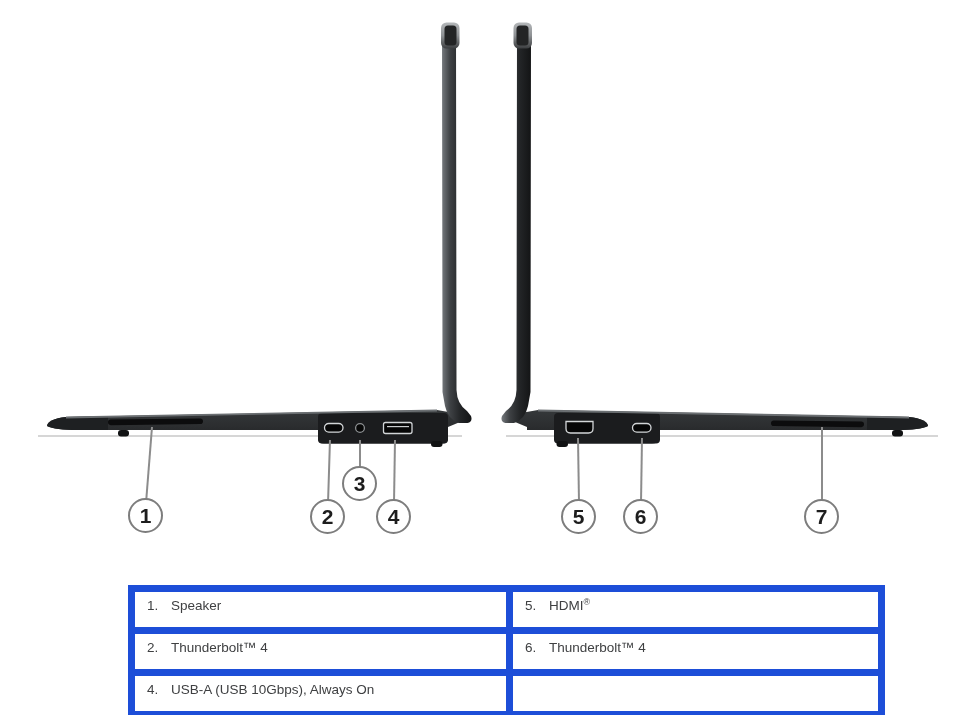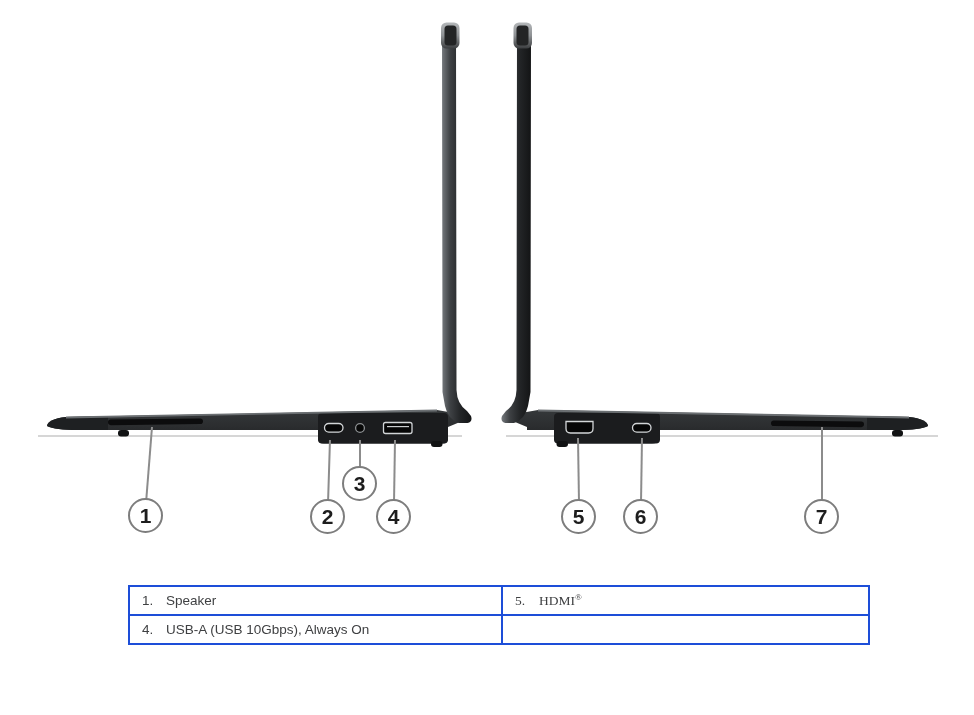--- a/index.html
+++ b/index.html
@@ -28,31 +28,31 @@
 
   
   .legend {
     position: absolute;
     left: 128px; top: 585px;
     width: 712px;
     border-collapse: collapse;
     table-layout: fixed;
   }
   .legend td {
-    border: 2px solid #1d4ed8;
+    border: 7px solid #1d4ed8;
     height: 27px;
-    padding: 0 0 0 12px;
+    padding: 0 0 8px 12px;
     vertical-align: middle;
     font-size: 13.5px;
     color: #3f4042;
     white-space: nowrap;
     overflow: hidden;
   }
   .legend .col-left  { width: 359px; }
-  .legend .col-right { width: 353px; font-family: Liberation Serif, serif; }
+  .legend .col-right { width: 353px; }
   .cell-num {
     display: inline-block;
     min-width: 24px;
     color: #3f4042;
   }
   .cell-label { color: #3f4042; }
   .cell-sup { font-size: 9px; vertical-align: super; line-height: 0; }
 </style>
 </head>
 <body>
@@ -178,20 +178,28 @@
       <tr>
         <td class="col-left">
           <span class="cell-num">1.</span><span class="cell-label">Speaker</span>
         </td>
         <td class="col-right">
           <span class="cell-num">5.</span><span class="cell-label">HDMI</span><sup class="cell-sup">®</sup>
         </td>
       </tr>
       <tr>
         <td class="col-left">
+          <span class="cell-num">2.</span><span class="cell-label">Thunderbolt™ 4</span>
+        </td>
+        <td class="col-right">
+          <span class="cell-num">6.</span><span class="cell-label">Thunderbolt™ 4</span>
+        </td>
+      </tr>
+      <tr>
+        <td class="col-left">
           <span class="cell-num">4.</span><span class="cell-label">USB-A (USB 10Gbps), Always On</span>
         </td>
         <td class="col-right">
           <span class="cell-num"></span><span class="cell-label"></span>
         </td>
       </tr>
     </tbody>
   </table>
 
 </div>

